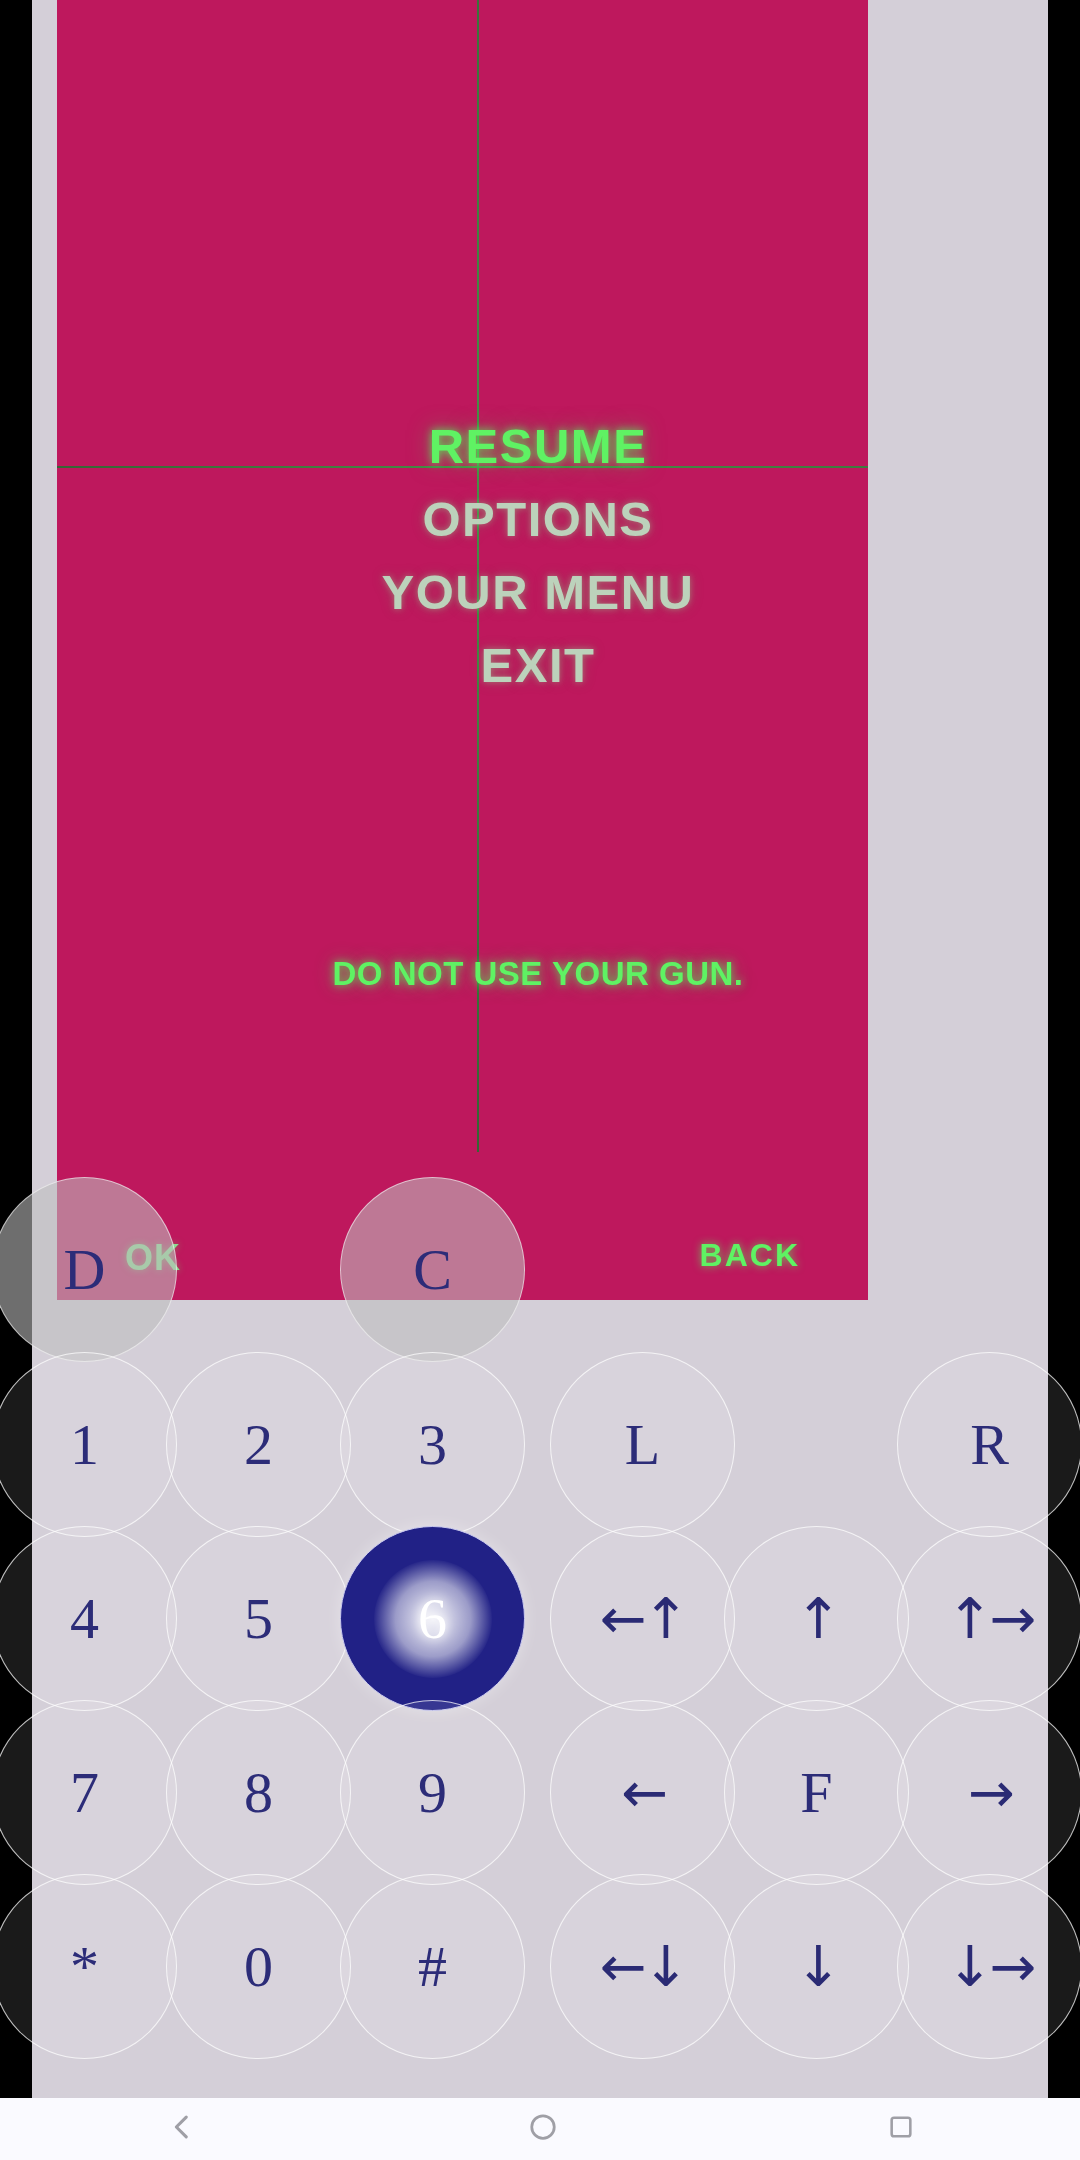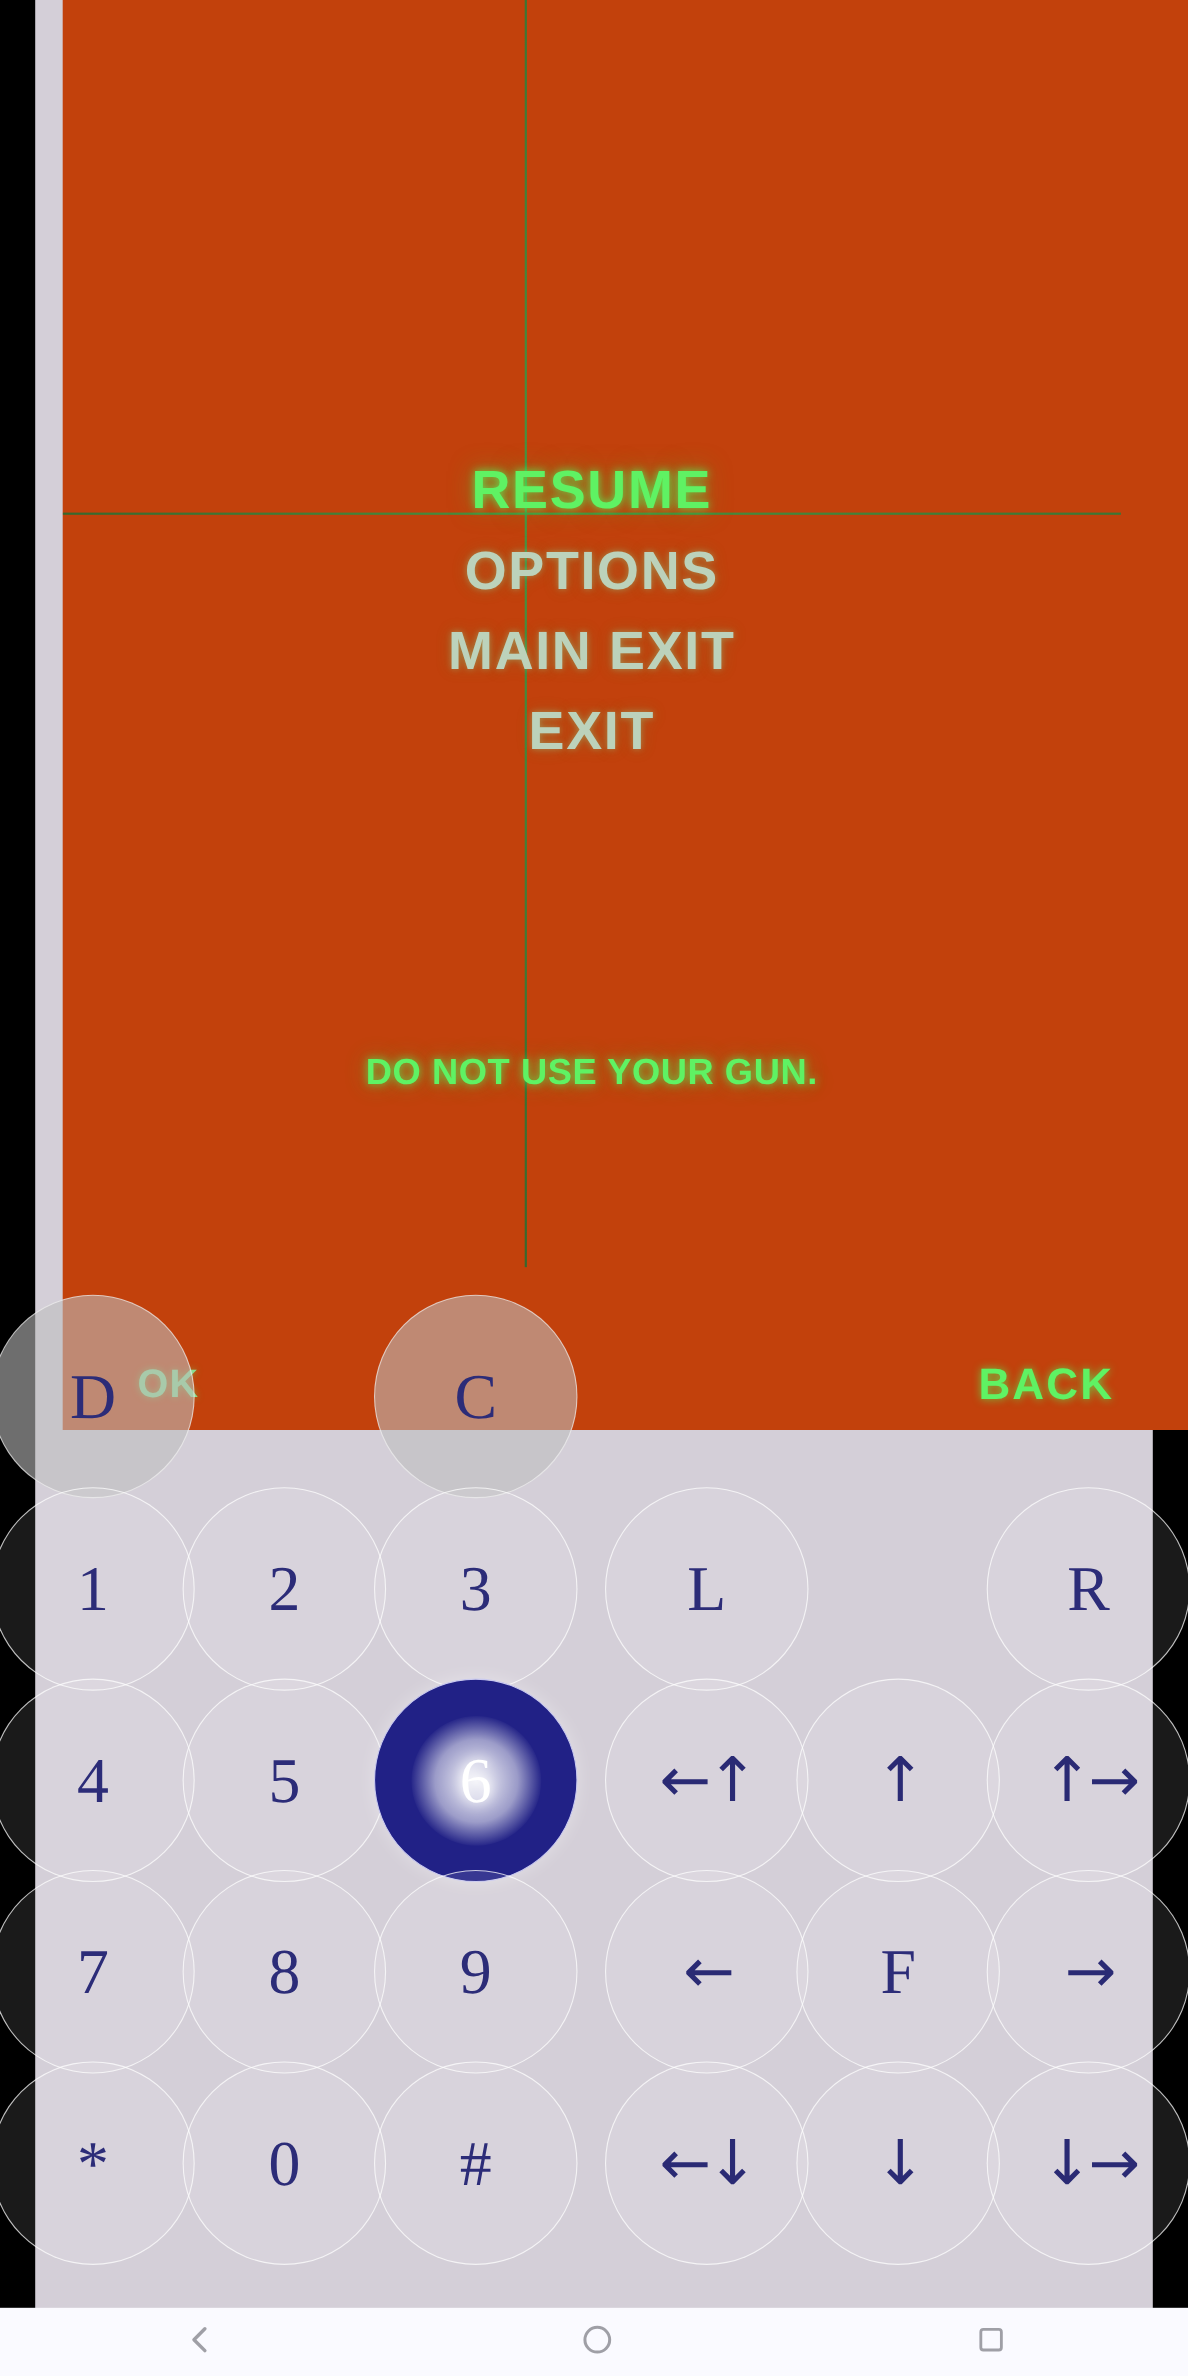--- a/index.html
+++ b/index.html
@@ -17,22 +17,22 @@
     background:#d4cfd8;
   }
 
   
   #letterbox-left  { position:absolute; left:0;   top:0; width:32px;  height:2160px; background:#000; }
   #letterbox-right { position:absolute; right:0;  top:0; width:32px;  height:2160px; background:#000; }
 
   
   #game {
     position:absolute;
-    left:57px; top:0; width:1024px; height:1300px;
-    background:#c2410c;
+    left:57px; top:0; width:811px; height:1300px;
+    background:#be185d;
     overflow:hidden;
   }
   
   #crosshair-v {
     position:absolute; left:420px; top:0; width:2px; height:1152px;
     background:linear-gradient(to bottom, #2f7a38 0%, #3e9a46 40%, #2a6b31 100%);
     opacity:.92;
   }
   #crosshair-h {
     position:absolute; left:0; top:466px; width:962px; height:2px;
@@ -75,21 +75,21 @@
 
   
   #softkey-ok {
     position:absolute; left:68px; top:1237px;
     font-size:36px; font-weight:700; letter-spacing:1px;
     color:#8bdc90;
     text-shadow:0 0 7px rgba(90,230,100,.6);
   }
   #softkey-back {
     position:absolute; right:68px; top:1237px;
-    font-size:40px; font-weight:700; letter-spacing:2px;
+    font-size:32px; font-weight:700; letter-spacing:2px;
     color:#5ff263;
     text-shadow:0 0 8px rgba(80,250,90,.75);
     padding-left:39px;
   }
 
   
   #keypad {
     position:absolute; left:0; top:1232px; width:1080px; height:868px;
   }
   .key {
@@ -156,21 +156,21 @@
   <div id="letterbox-left"></div>
   <div id="letterbox-right"></div>
 
   <div id="game">
     <div id="crosshair-v"></div>
     <div id="crosshair-h"></div>
 
     <div id="menu">
       <span class="menu-item selected">RESUME</span>
       <span class="menu-item">OPTIONS</span>
-      <span class="menu-item">MAIN EXIT</span>
+      <span class="menu-item">YOUR MENU</span>
       <span class="menu-item">EXIT</span>
     </div>
 
     <div id="hint">DO NOT USE YOUR GUN.</div>
 
     <div id="softkey-ok">OK</div>
     <div id="softkey-back">BACK</div>
   </div>
 
   <div id="keypad">

